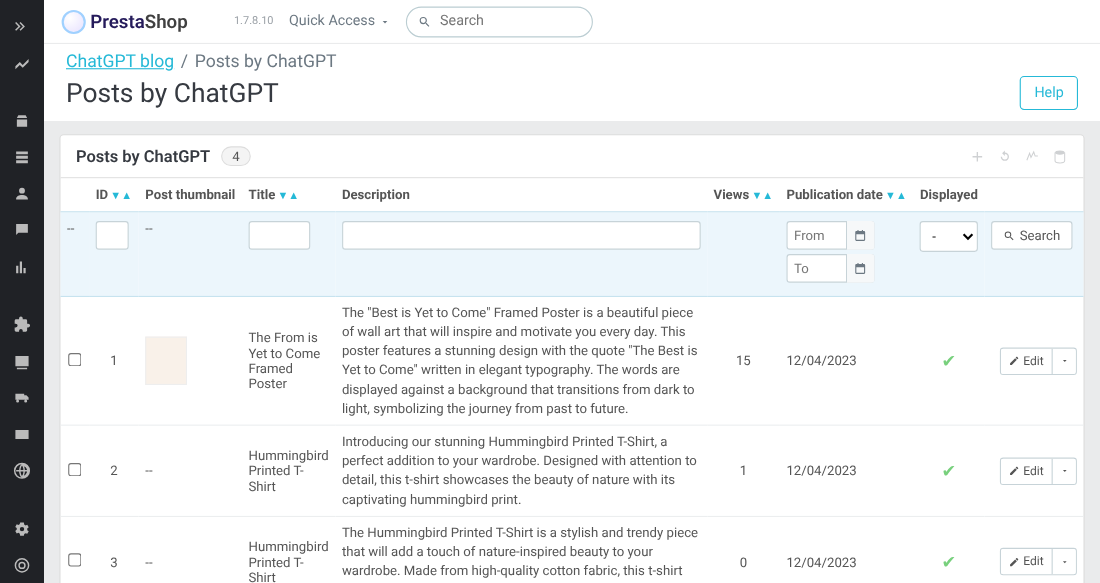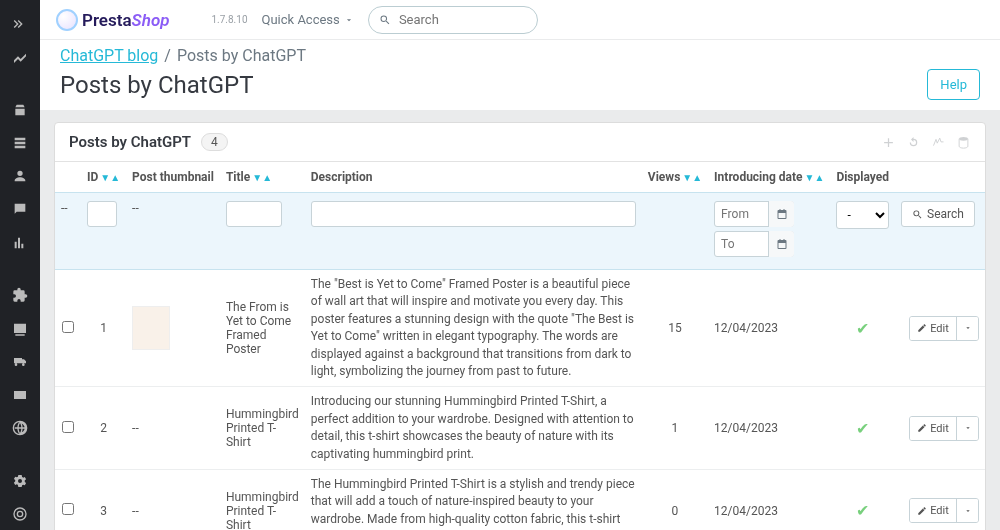--- a/index.html
+++ b/index.html
@@ -13,21 +13,21 @@
 .sidebar .spacer { height: 18px; }
 
 
 .main { flex: 1; display: flex; flex-direction: column; background: #fff; overflow: hidden; }
 
 
 .topbar { height: 40px; display: flex; align-items: center; padding: 0 16px; gap: 14px; border-bottom: 1px solid #eaebec; }
 .logo { display: flex; align-items: center; gap: 4px; }
 .logo-mark { width: 22px; height: 22px; border-radius: 50%; background: radial-gradient(circle at 30% 30%, #fff, #e7e1ff); border: 2px solid #a0d1ff; display:flex; align-items:center; justify-content:center; }
 .logo-text { font-weight: 600; font-size: 17px; color: #251b5b; }
-.logo-text .pink { color: #8b5cf6; font-style: italic; }
+.logo-text .pink { color: #404040; }
 .version { font-size: 10px; color: #9aa0a6; margin-left: 38px; }
 .quick-access { font-size: 13px; color: #6c7882; cursor: pointer; display:flex; align-items:center; gap:4px; }
 .search { flex: 0 0 170px; height: 28px; border: 1px solid #bbcdd2; border-radius: 16px; display: flex; align-items: center; padding: 0 10px; gap: 8px; color: #6c7882; }
 .search input { border: none; outline: none; font-size: 13px; width: 100%; background: transparent; }
 .topbar-right { margin-left: auto; display: flex; align-items: center; gap: 18px; color: #6c7882; font-size: 13px; }
 .topbar-right svg { width: 18px; height: 18px; fill: #6c7882; }
 .view-store { display: flex; align-items: center; gap: 6px; cursor: pointer; }
 
 
 .content-header-wrap { padding: 6px 20px 10px; }
@@ -209,21 +209,21 @@
 
         <table>
           <thead>
             <tr>
               <th style="width:26px"></th>
               <th style="width:44px" class="right"><span>ID</span><span class="sort">▼▲</span></th>
               <th style="width:70px">Post thumbnail</th>
               <th style="width:76px"><span>Title</span><span class="sort">▼▲</span></th>
               <th>Description</th>
               <th style="width:60px" class="right"><span>Views</span><span class="sort">▼▲</span></th>
-              <th style="width:110px"><span>Introducing date</span><span class="sort">▼▲</span></th>
+              <th style="width:110px"><span>Publication date</span><span class="sort">▼▲</span></th>
               <th style="width:60px" class="center">Displayed</th>
               <th style="width:90px"></th>
             </tr>
             <tr class="filter-row">
               <td>--</td>
               <td><input style="width: 30px;"></td>
               <td>--</td>
               <td><input style="width: 56px;"></td>
               <td><input style=""></td>
               <td></td>

